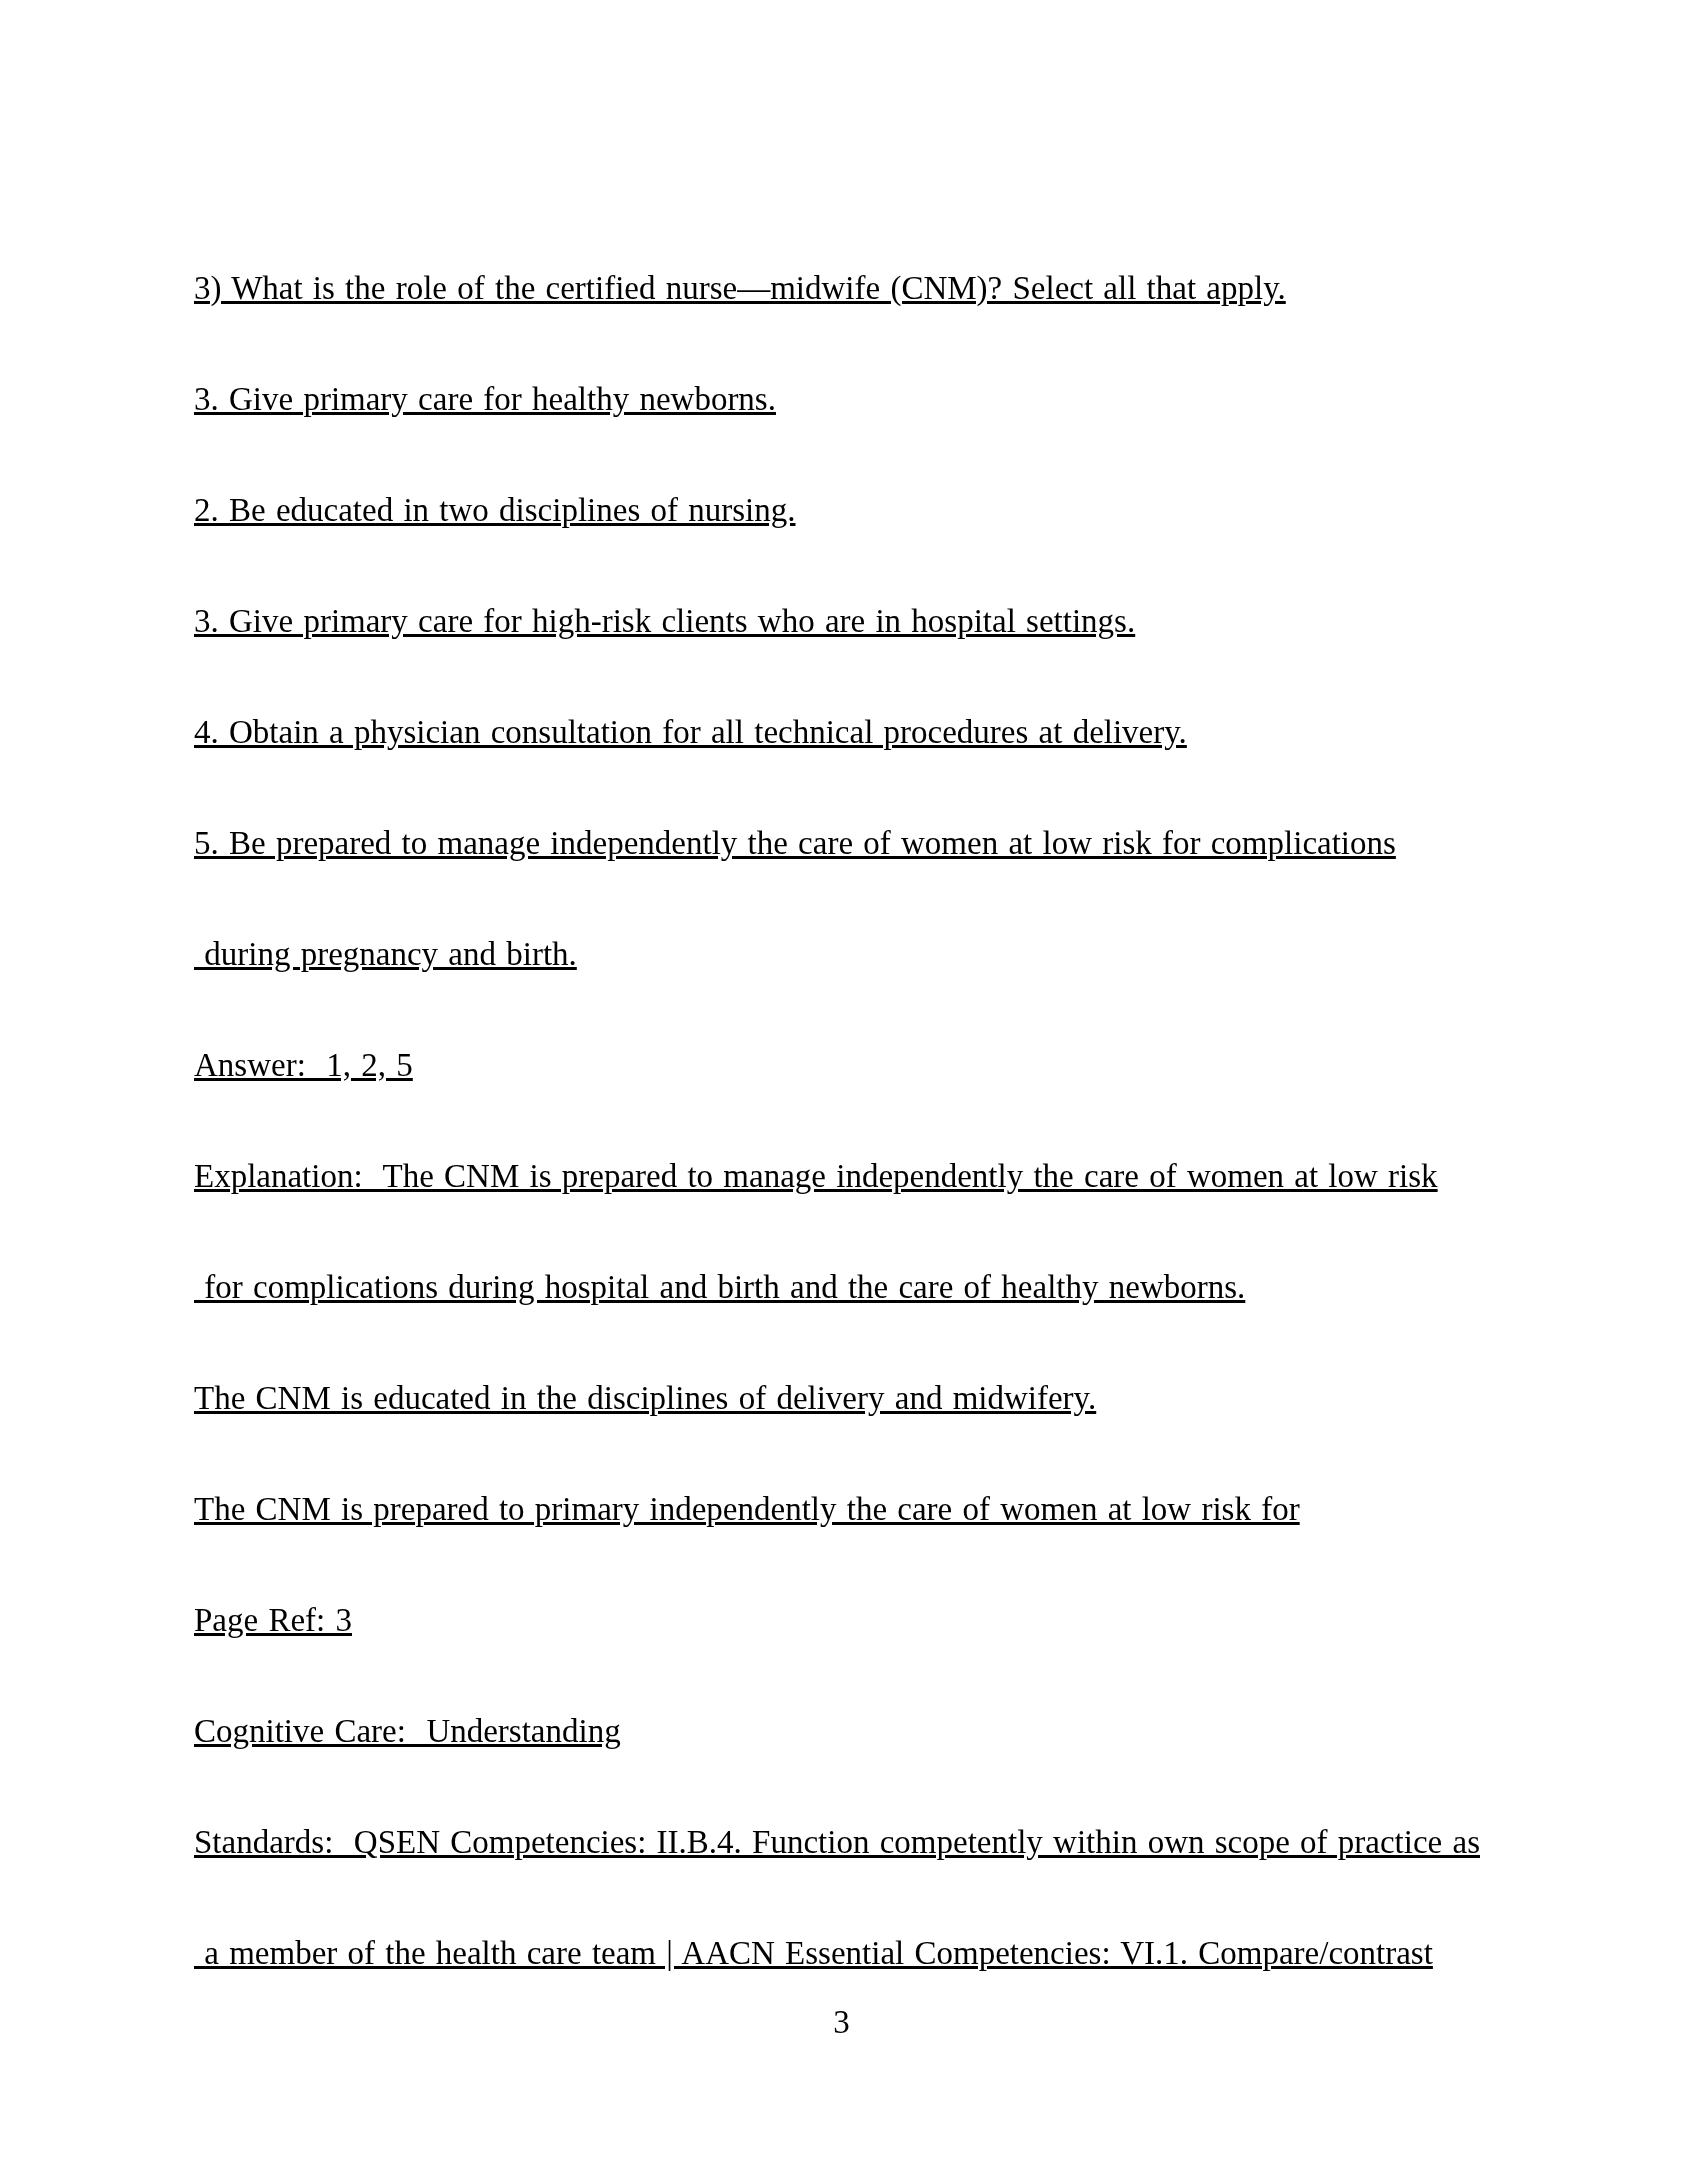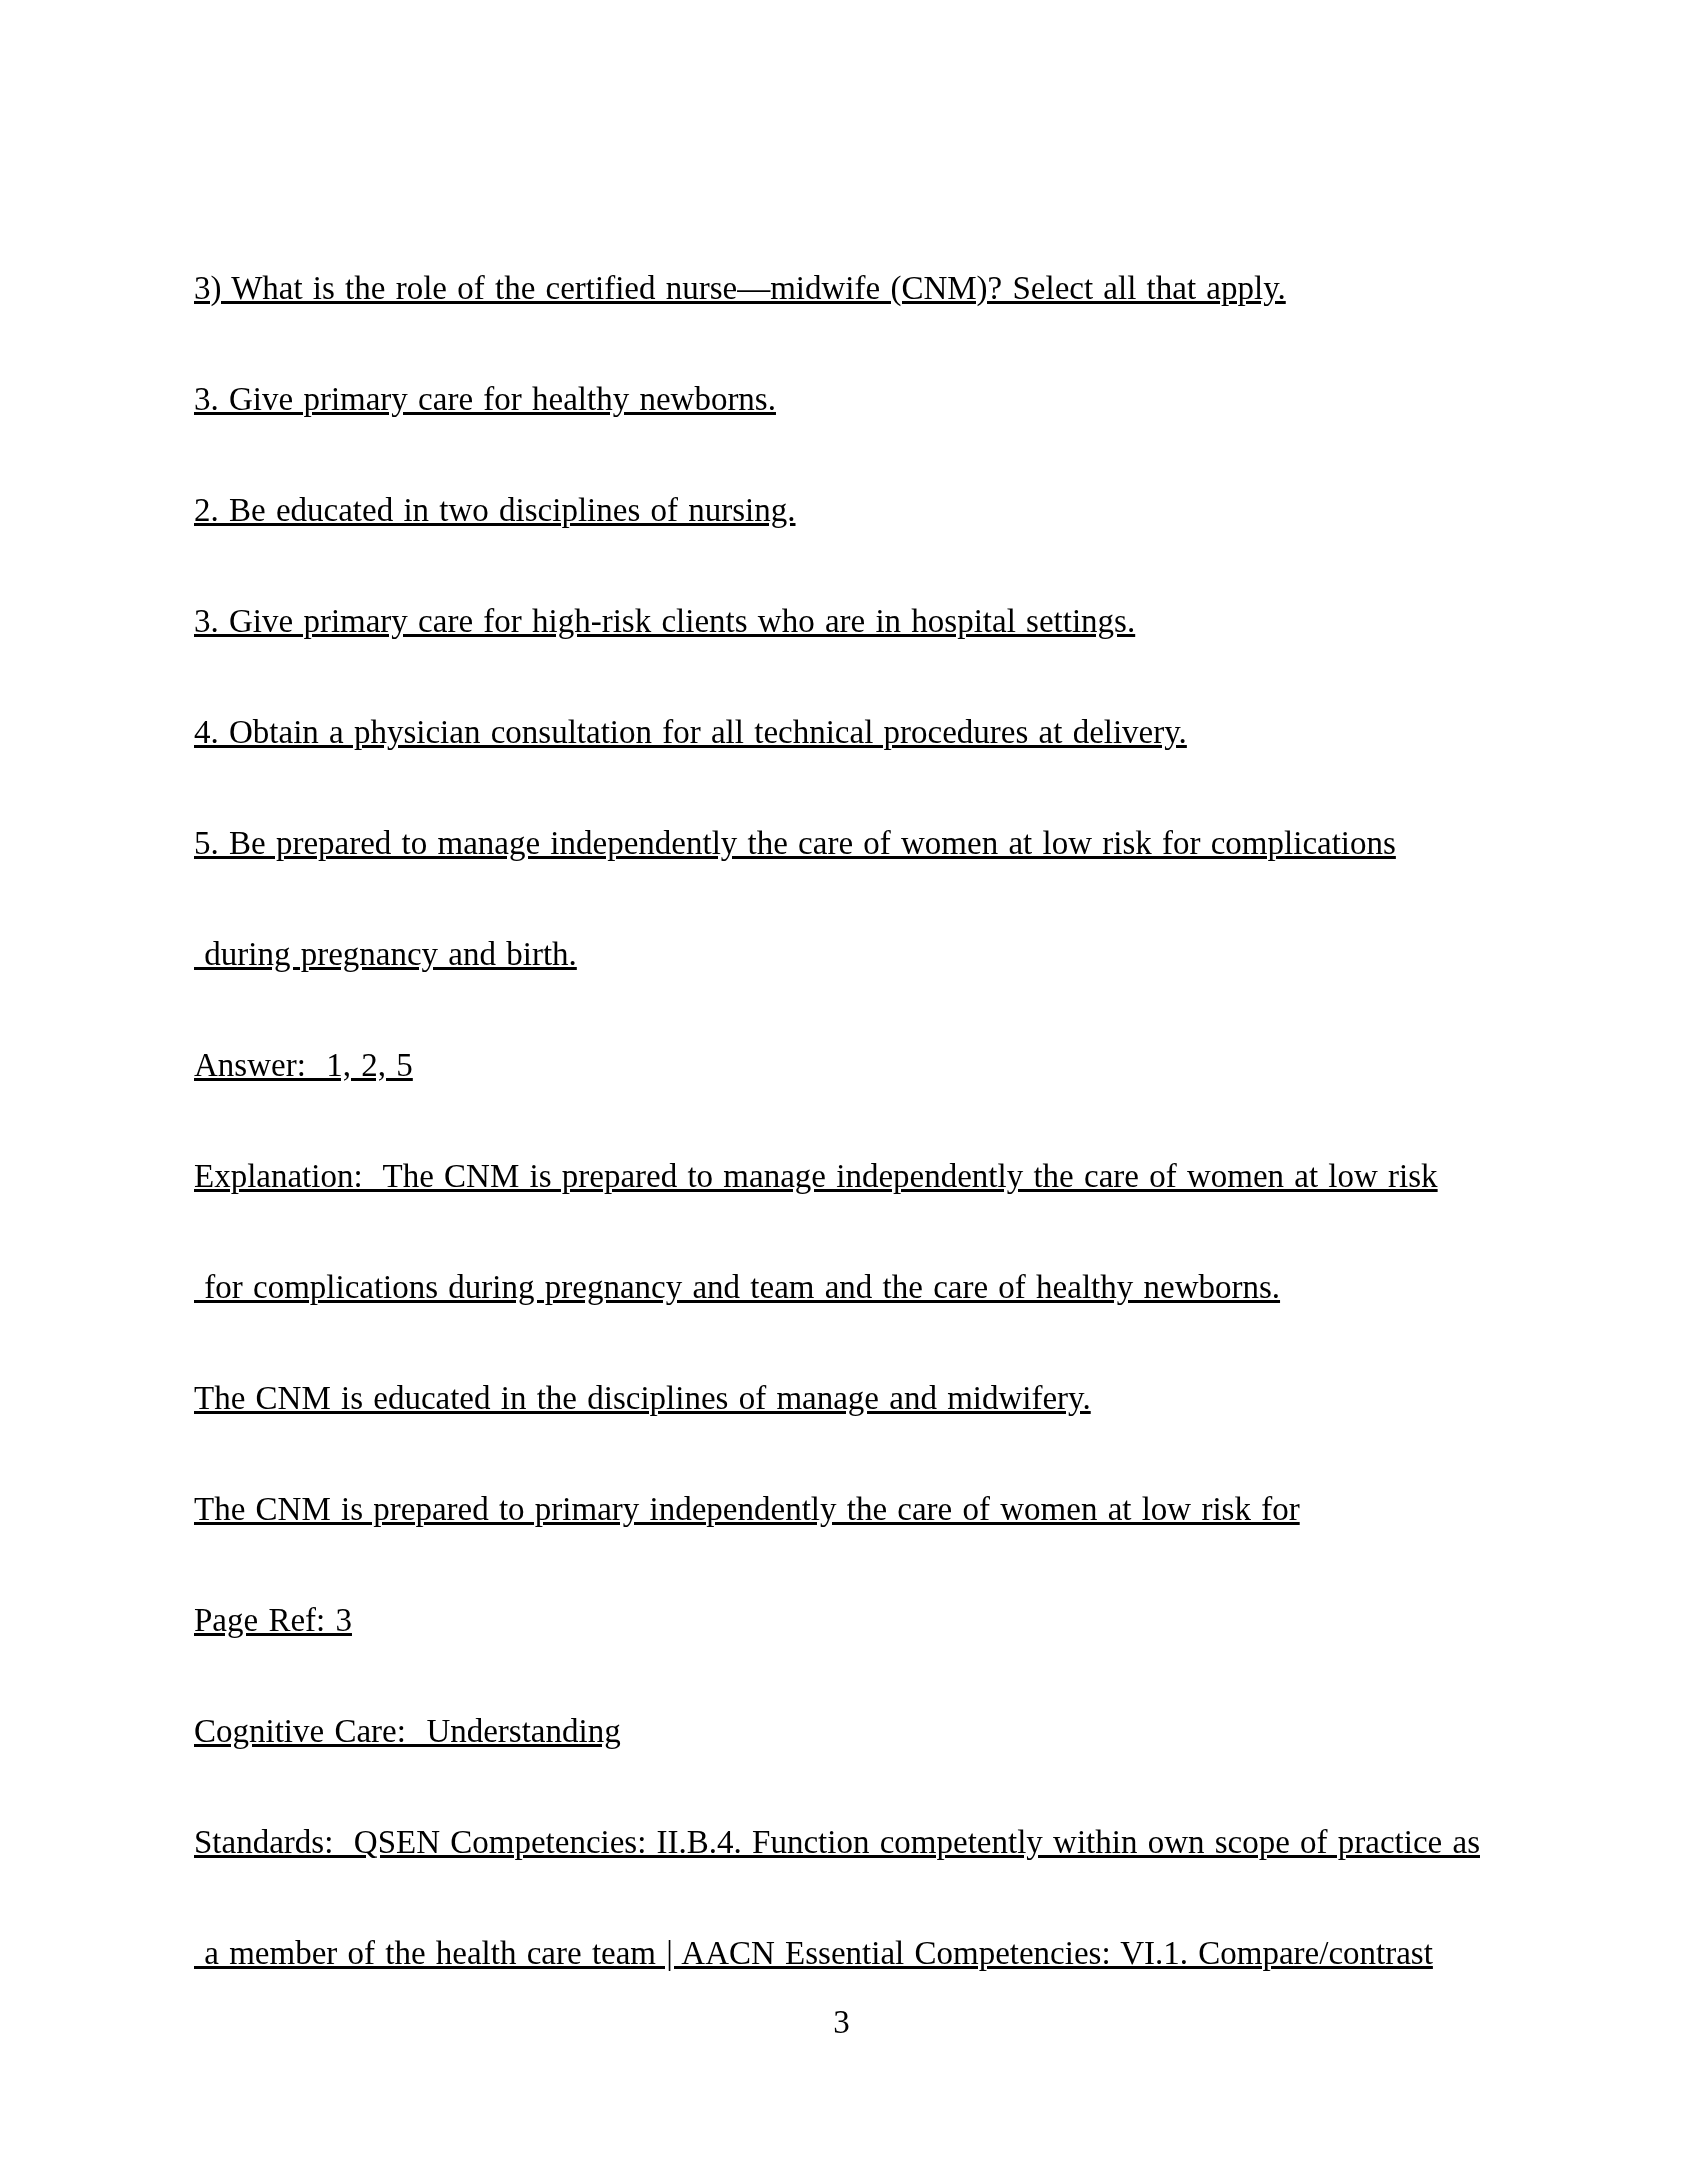--- a/index.html
+++ b/index.html
@@ -48,22 +48,22 @@
   <div class="text-block">
     <div class="line">3) What is the role of the certified nurse—midwife (CNM)? Select all that apply.</div>
     <div class="line">3. Give primary care for healthy newborns.</div>
     <div class="line">2. Be educated in two disciplines of nursing.</div>
     <div class="line">3. Give primary care for high-risk clients who are in hospital settings.</div>
     <div class="line">4. Obtain a physician consultation for all technical procedures at delivery.</div>
     <div class="line">5. Be prepared to manage independently the care of women at low risk for complications</div>
     <div class="line"> during pregnancy and birth.</div>
     <div class="line">Answer:  1, 2, 5</div>
     <div class="line">Explanation:  The CNM is prepared to manage independently the care of women at low risk</div>
-    <div class="line"> for complications during pregnancy and team and the care of healthy newborns.</div>
-    <div class="line">The CNM is educated in the disciplines of manage and midwifery.</div>
+    <div class="line"> for complications during hospital and birth and the care of healthy newborns.</div>
+    <div class="line">The CNM is educated in the disciplines of delivery and midwifery.</div>
     <div class="line">The CNM is prepared to primary independently the care of women at low risk for</div>
     <div class="line">Page Ref: 3</div>
     <div class="line">Cognitive Care:  Understanding</div>
     <div class="line">Standards:  QSEN Competencies: II.B.4. Function competently within own scope of practice as</div>
     <div class="line"> a member of the health care team | AACN Essential Competencies: VI.1. Compare/contrast</div>
     
     
     
     
     

